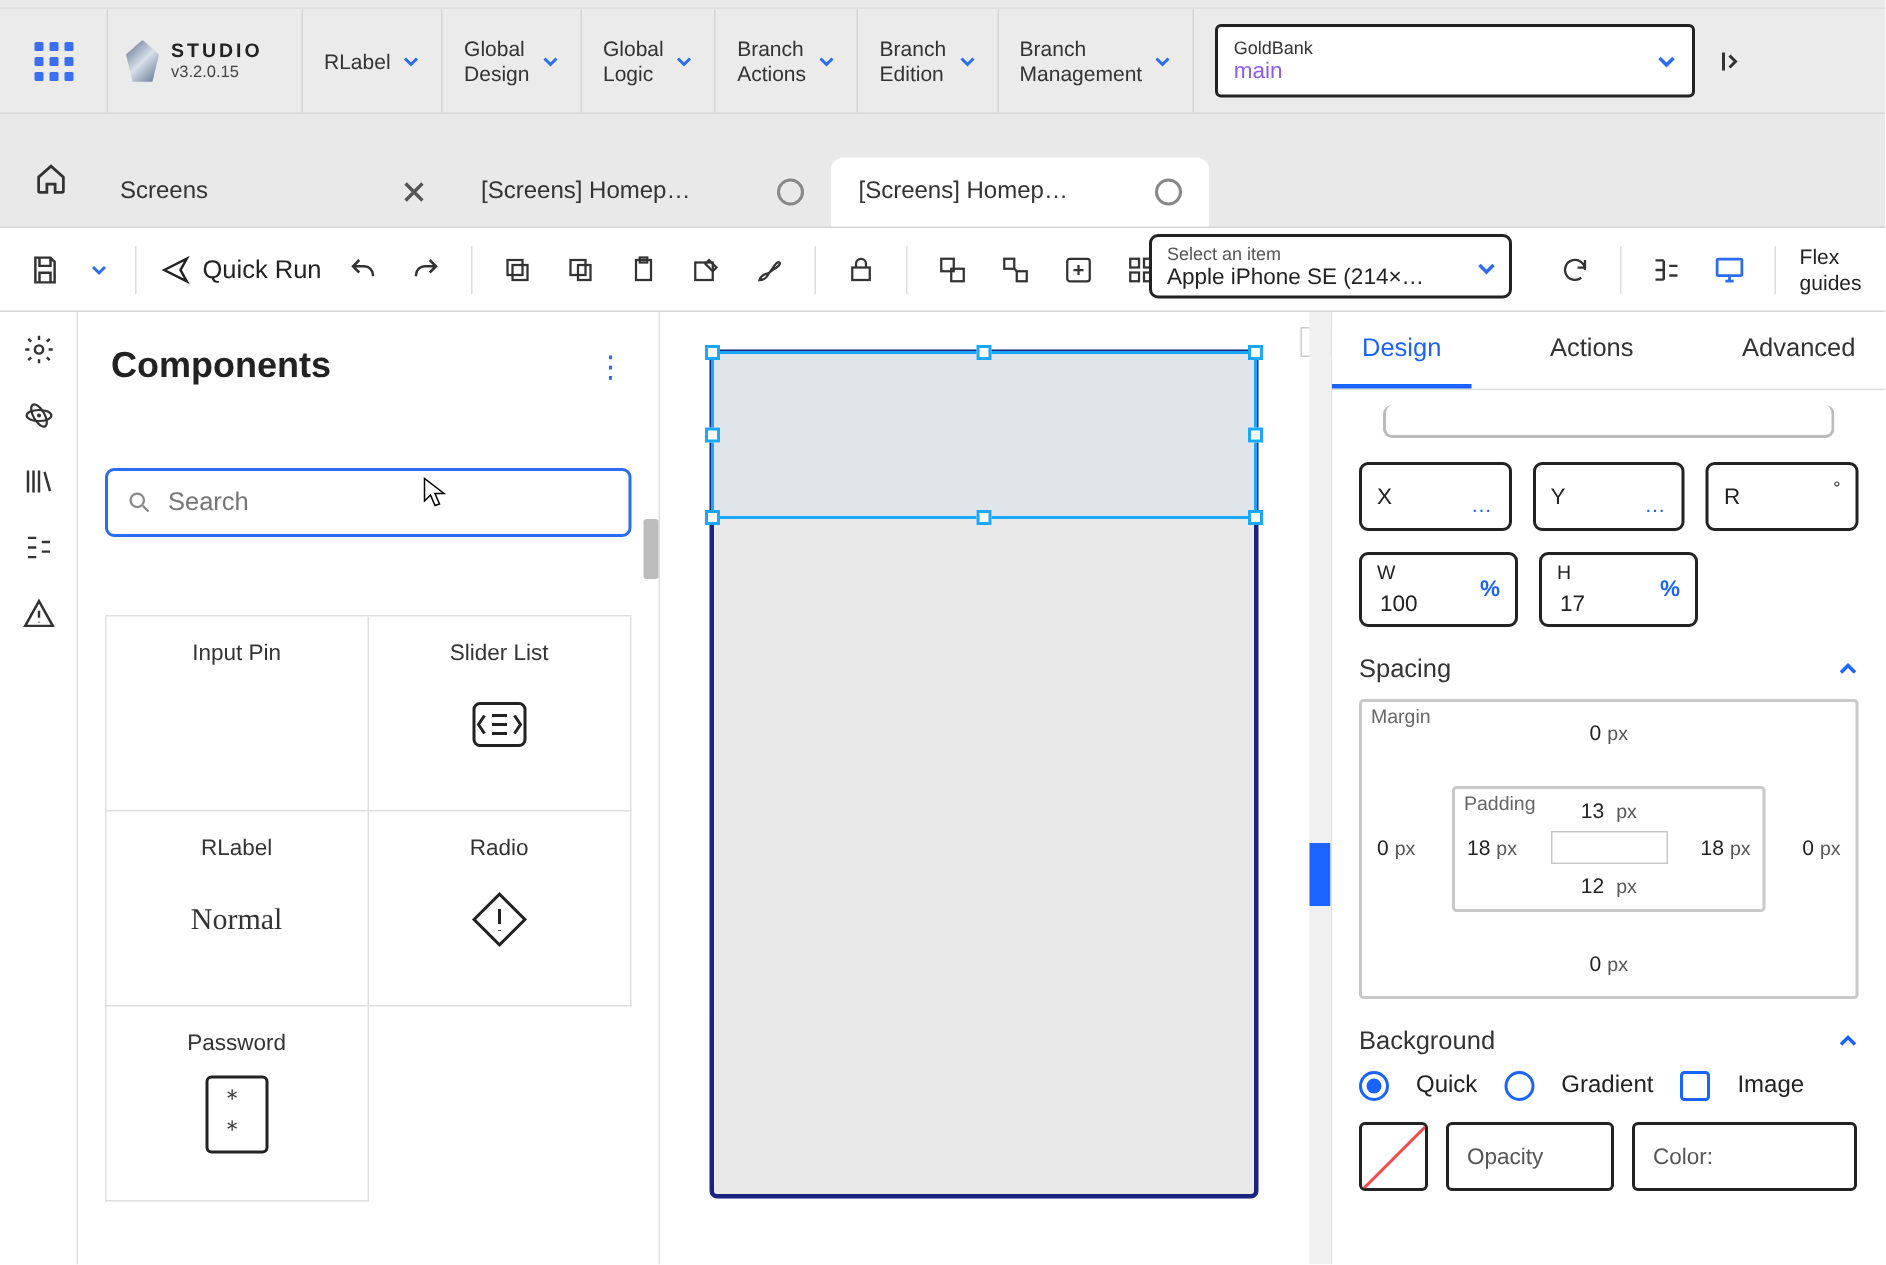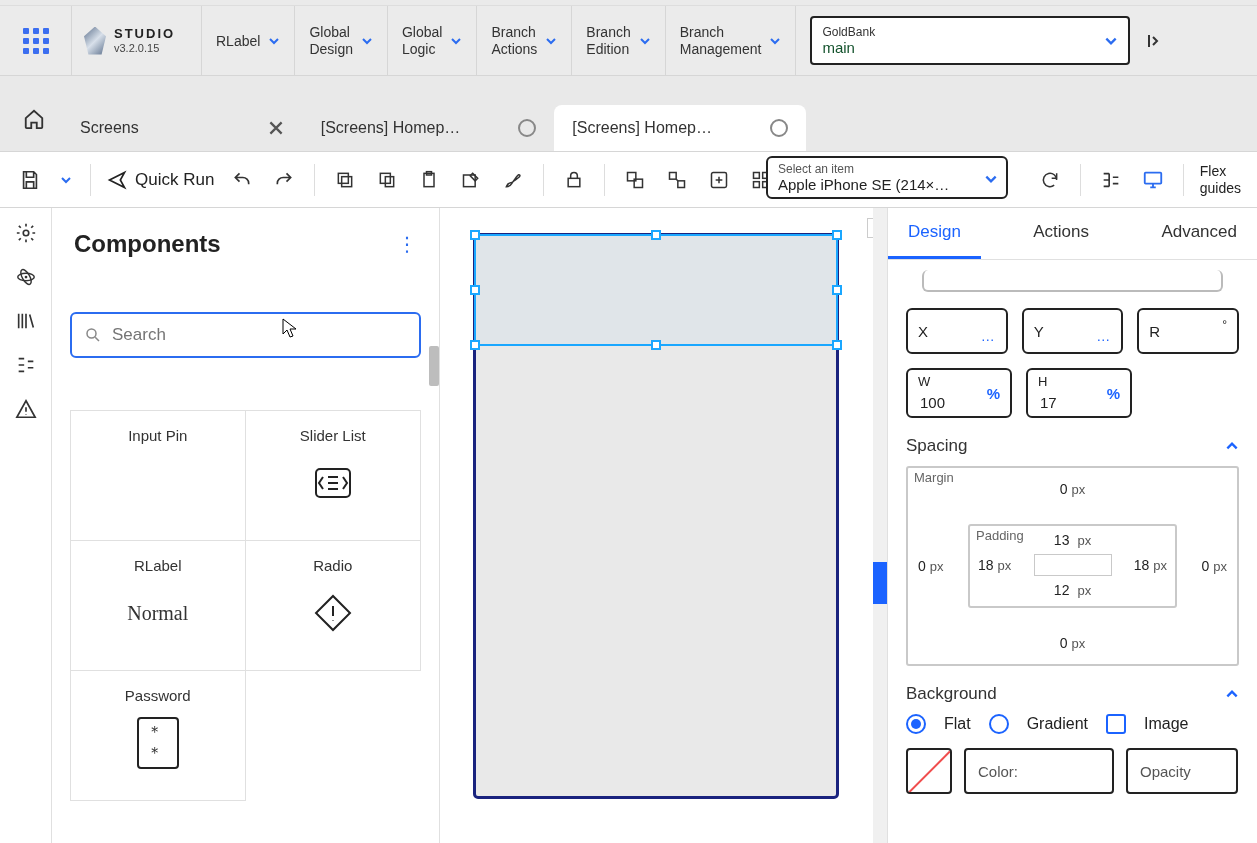--- a/index.html
+++ b/index.html
@@ -15,21 +15,21 @@
 .brand-logo { width: 22px; height: 28px; background: linear-gradient(135deg,#5a6e8a 0%,#d8e0ea 50%,#5a6e8a 100%); clip-path: polygon(50% 0, 100% 35%, 80% 100%, 20% 100%, 0 35%); }
 .brand-text { line-height: 1.1; }
 .brand-title { font-weight: 700; font-size: 13px; letter-spacing: 2px; }
 .brand-ver { font-size: 11px; color: #444; }
 .menu-item { padding: 0 14px; display: flex; align-items: center; gap: 8px; border-right: 1px solid #d6d6d6; font-size: 14px; color: #333; cursor: pointer; }
 .menu-item.twoline { flex-direction: row; }
 .menu-item .ml { line-height: 1.15; }
 .chev { width: 12px; height: 12px; }
 .branch-box { margin: 10px 10px 10px 14px; width: 320px; border: 2px solid #222; border-radius: 4px; padding: 3px 10px; display: flex; flex-direction: column; justify-content: center; position: relative; background: #fff; }
 .branch-box .bl { font-size: 12px; color: #333; }
-.branch-box .bv { font-size: 15px; color: #14532d; }
+.branch-box .bv { font-size: 15px; color: #8b5cf6; }
 .branch-box .dd { position: absolute; right: 10px; top: 50%; transform: translateY(-50%); }
 .collapse-right { width: 30px; display: flex; align-items: center; justify-content: center; }
 
 
 .tabstrip { height: 76px; background: #e9e9e9; display: flex; align-items: flex-end; padding-left: 14px; gap: 0; border-bottom: 1px solid #d6d6d6; }
 .home-btn { width: 40px; height: 40px; display: flex; align-items: center; justify-content: center; margin-bottom: 12px; margin-right: 8px; }
 .tab { height: 46px; display: flex; align-items: center; padding: 0 18px; font-size: 16px; color: #333; gap: 14px; border-radius: 8px 8px 0 0; }
 .tab.active { background: #fff; }
 .tab .close { width: 18px; height: 18px; }
 .tab .circ { width: 18px; height: 18px; border: 2px solid #888; border-radius: 50%; }
@@ -534,32 +534,32 @@
       </div>
 
       <div class="sec-head">
         <span>Background</span>
         <svg class="chev-up" viewBox="0 0 12 12">
             <path d="M2 8l4-4 4 4" fill="none" stroke="#1b63ff" stroke-width="2"></path>
           </svg>
       </div>
       <div class="bg-row">
         <span class="radio checked"></span>
-        <span>Flat</span>
+        <span>Quick</span>
         <span class="radio"></span>
         <span>Gradient</span>
         <span class="checkbox"></span>
         <span>Image</span>
       </div>
       <div class="bg-ctrl-row">
         <div class="swatch">
             <div class="line"></div>
           </div>
+        <div class="fieldbox opacity">
+            <span>Opacity</span>
+          </div>
         <div class="fieldbox color">
             <span>Color:</span>
           </div>
-        <div class="fieldbox opacity">
-            <span>Opacity</span>
-          </div>
       </div>
     </div>
   </div>
 </div>
 
 </body></html>

